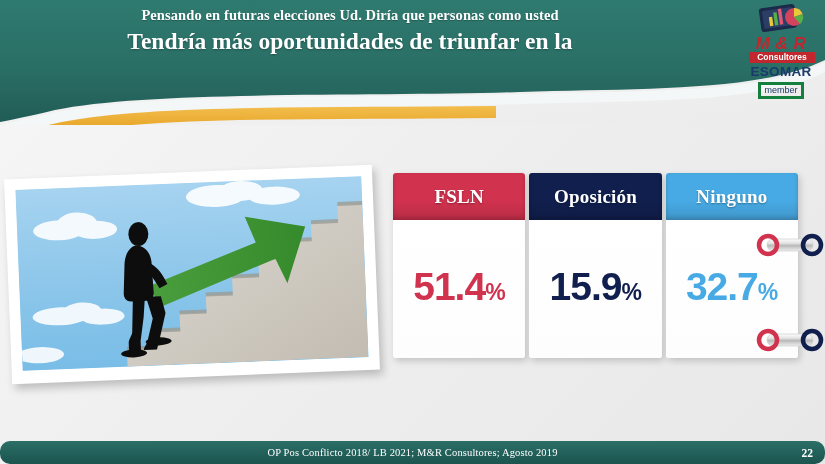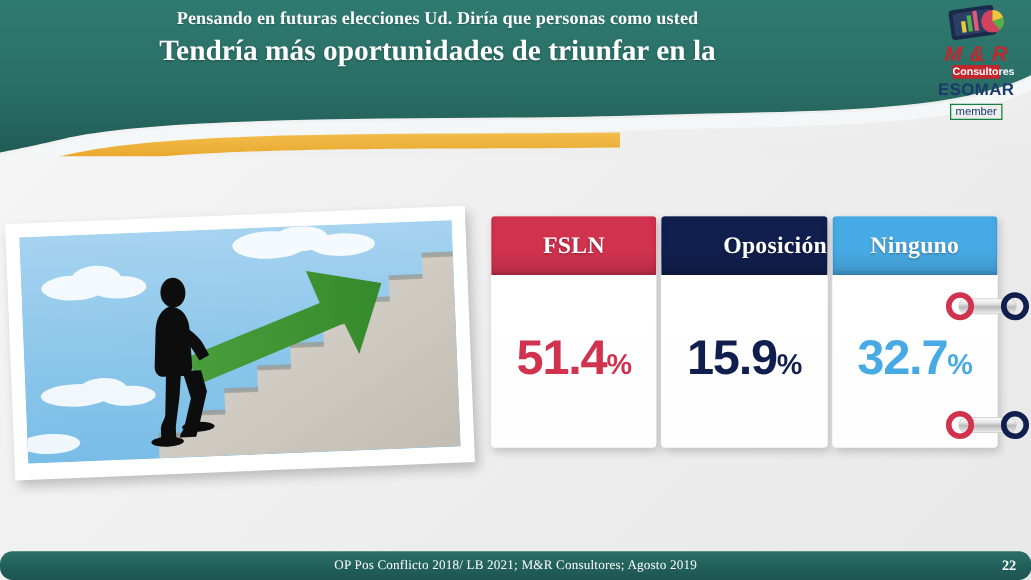--- a/index.html
+++ b/index.html
@@ -82,38 +82,38 @@
     font-style: italic;
   }
   .logo-consult {
     font-family: "Liberation Sans", sans-serif;
     font-size: 8.5px;
     font-weight: bold;
     color: #ffffff;
     background: #c1272d;
     line-height: 11px;
     display: block;
-    width: 38px;
+    width: 66px;
     margin: 0 auto;
   }
   .logo-esomar {
     font-family: "Liberation Sans", sans-serif;
     font-size: 13.5px;
     font-weight: bold;
     color: #1b3a6b;
     line-height: 15px;
     letter-spacing: .3px;
     margin-top: 1px;
   }
   .logo-member {
     font-family: "Liberation Sans", sans-serif;
     font-size: 9px;
     color: #1b3a6b;
     line-height: 11px;
-    border: 1px solid #15803d;
+    border: 3px solid #15803d;
     display: inline-block;
     padding: 0 3px;
   }
 
   
   .photo-frame {
     position: absolute;
     left: 8px;
     top: 172px;
     width: 368px;
@@ -359,21 +359,21 @@
     <div class="card">
       <div class="card-head" style="background: linear-gradient(rgb(209, 50, 78) 0%, rgb(209, 50, 78) 60%, rgba(0, 0, 0, 0.12) 100%), rgb(209, 50, 78);">
         <span class="card-head-label">FSLN</span>
       </div>
       <div class="card-body">
         <span class="card-value" style="color:#d1324e"><span>51.4</span><span class="pct">%</span></span>
       </div>
     </div>
 
     <div class="card">
-      <div class="card-head" style="background: linear-gradient(rgb(17, 31, 78) 0%, rgb(17, 31, 78) 60%, rgba(0, 0, 0, 0.12) 100%), rgb(17, 31, 78); justify-content: flex-end;">
+      <div class="card-head" style="background: linear-gradient(rgb(17, 31, 78) 0%, rgb(17, 31, 78) 60%, rgba(0, 0, 0, 0.12) 100%), rgb(17, 31, 78);">
         <span class="card-head-label">Oposición</span>
       </div>
       <div class="card-body">
         <span class="card-value" style="color:#111f4e"><span>15.9</span><span class="pct">%</span></span>
       </div>
     </div>
 
     <div class="card">
       <div class="card-head" style="background: linear-gradient(rgb(72, 170, 228) 0%, rgb(72, 170, 228) 60%, rgba(0, 0, 0, 0.12) 100%), rgb(72, 170, 228);">
         <span class="card-head-label">Ninguno</span>

